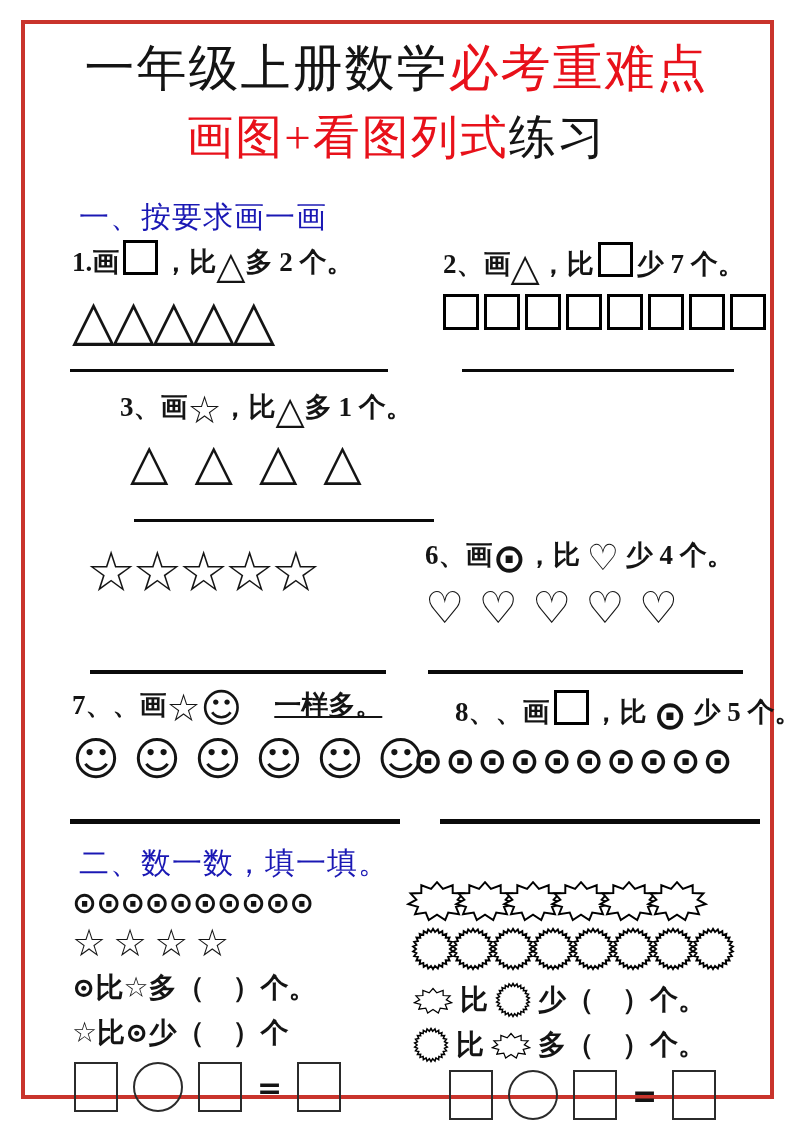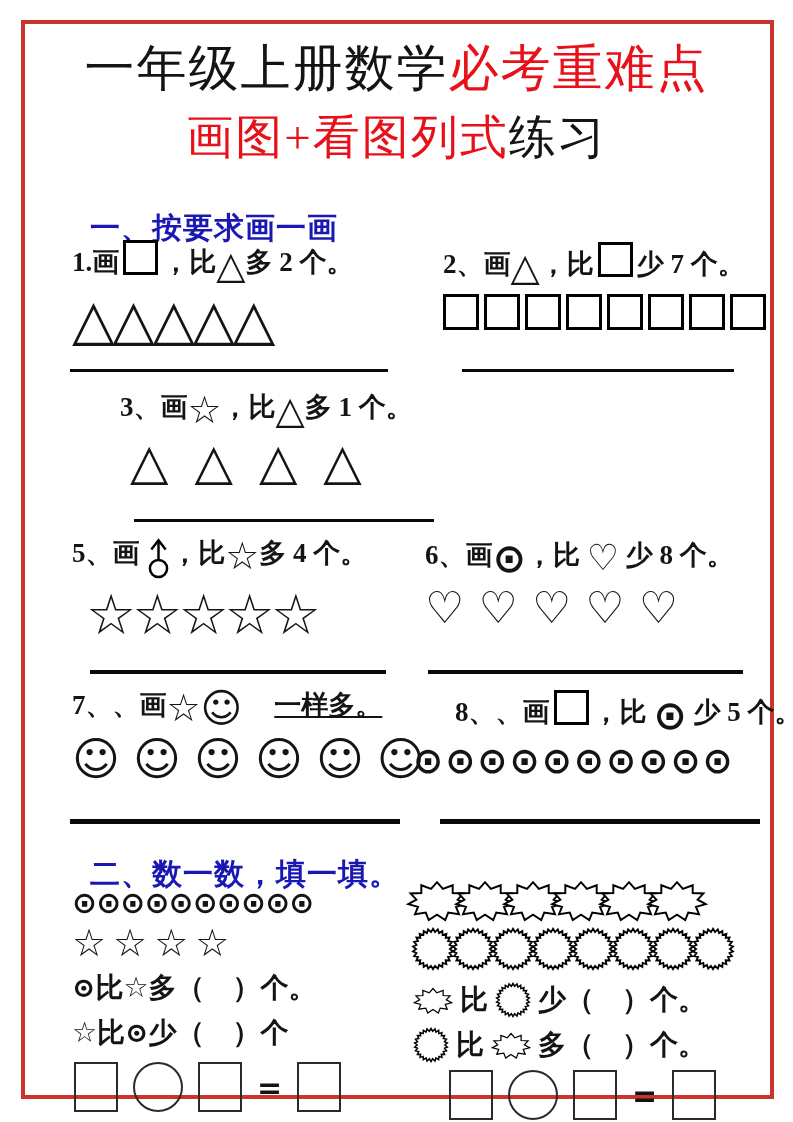--- a/index.html
+++ b/index.html
@@ -13,23 +13,23 @@
     border:4px solid var(--frame-red,#c9342c);pointer-events:none;
   }
   
   .title-block{position:absolute;top:40px;left:0;width:100%;text-align:center;font-weight:normal;}
   .t-line1{font-size:50px;letter-spacing:2px;line-height:1.15;}
   .t-line2{font-size:47px;letter-spacing:2px;margin-top:8px;}
   .t-black{color:#141414;}
   .t-red{color:var(--accent-red,#e8111a);}
   
   .sec-head{
-    position:absolute;margin:16px;color:var(--head-blue,#1a18b4);
+    position:absolute;margin:5px;color:var(--head-blue,#1a18b4);
     font-family:"Liberation Sans","DejaVu Sans",sans-serif;
-    font-size:30px;font-weight:bold;letter-spacing:1px;
+    font-size:30px;font-weight:normal;letter-spacing:1px;
   }
   .sec1-head{left:74px;top:192px;}
   .sec2-head{left:74px;top:838px;}
   
   .ex{position:absolute;}
   .ex-title{font-weight:bold;font-size:27px;white-space:nowrap;line-height:1.3;}
   .seg{white-space:pre;text-align:center;}
   .shape{display:inline-block;line-height:1;font-family:"DejaVu Sans","DejaVu Serif",sans-serif;}
   .ex-title .shape{font-size:38px;vertical-align:-7px;}
   .ex-title .shape-square{width:29px;height:29px;border:3px solid #000;vertical-align:-4px;margin:0 4px;}
@@ -136,37 +136,32 @@
         <span class="shape shape-triangle">△</span>
         <span class="shape shape-triangle">△</span>
         <span class="shape shape-triangle">△</span>
         <span class="shape shape-triangle">△</span>
       </div>
     <div class="answer-line"></div>
   </section>
 
 
   <section class="ex ex5">
-    <div class="ex-title"><span class="seg">5、画 </span><span class="shape shape-circle-up-arrow"><svg viewBox="0 0 26 44">
-            <circle cx="13" cy="33" r="9" fill="none" stroke="#000" stroke-width="2.6"></circle>
-            <line x1="13" y1="24" x2="13" y2="5" stroke="#000" stroke-width="2.6"></line>
-            <path d="M5.5,13 L13,3.5 L20.5,13" fill="none" stroke="#000" stroke-width="2.6"></path>
-          </svg></span><span class="seg">，比</span><span class="shape shape-star">☆</span><span class="seg">多 4 个。</span></div>
     <div class="shape-row row-ex5">
         <span class="shape shape-star">☆</span>
         <span class="shape shape-star">☆</span>
         <span class="shape shape-star">☆</span>
         <span class="shape shape-star">☆</span>
         <span class="shape shape-star">☆</span>
       </div>
     <div class="answer-line"></div>
   </section>
 
   <section class="ex ex6">
-    <div class="ex-title"><span class="seg">6、画</span><span class="shape shape-circled-dot">⊙</span><span class="seg">，比 </span><span class="shape shape-heart">♡</span><span class="seg"> 少 8 个。</span></div>
+    <div class="ex-title"><span class="seg">6、画</span><span class="shape shape-circled-dot">⊙</span><span class="seg">，比 </span><span class="shape shape-heart">♡</span><span class="seg"> 少 4 个。</span></div>
     <div class="shape-row row-ex6">
         <span class="shape shape-heart">♡</span>
         <span class="shape shape-heart">♡</span>
         <span class="shape shape-heart">♡</span>
         <span class="shape shape-heart">♡</span>
         <span class="shape shape-heart">♡</span>
       </div>
     <div class="answer-line"></div>
   </section>
 

